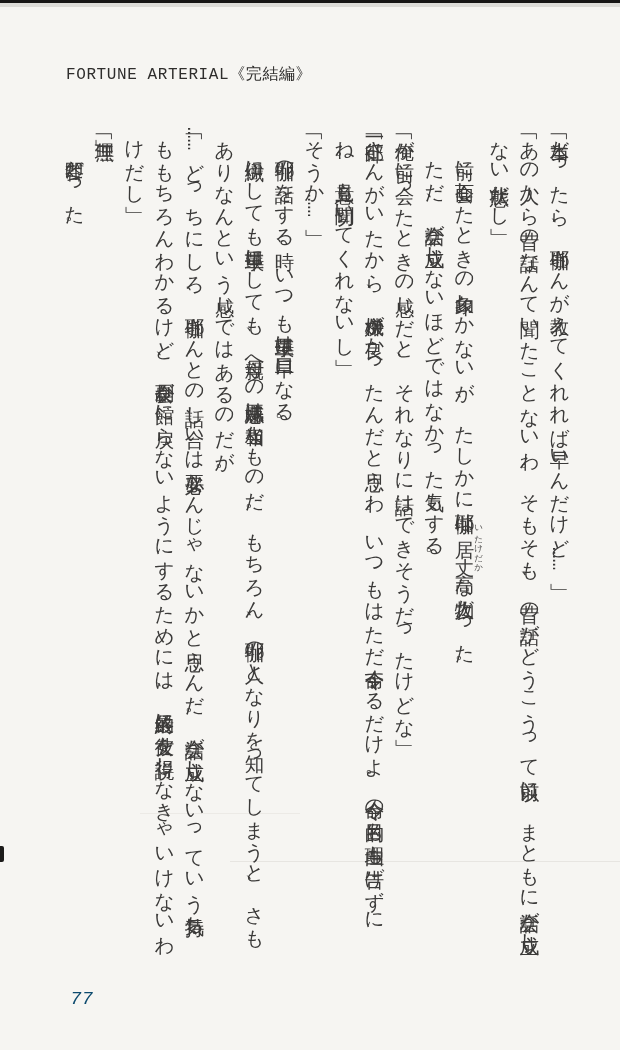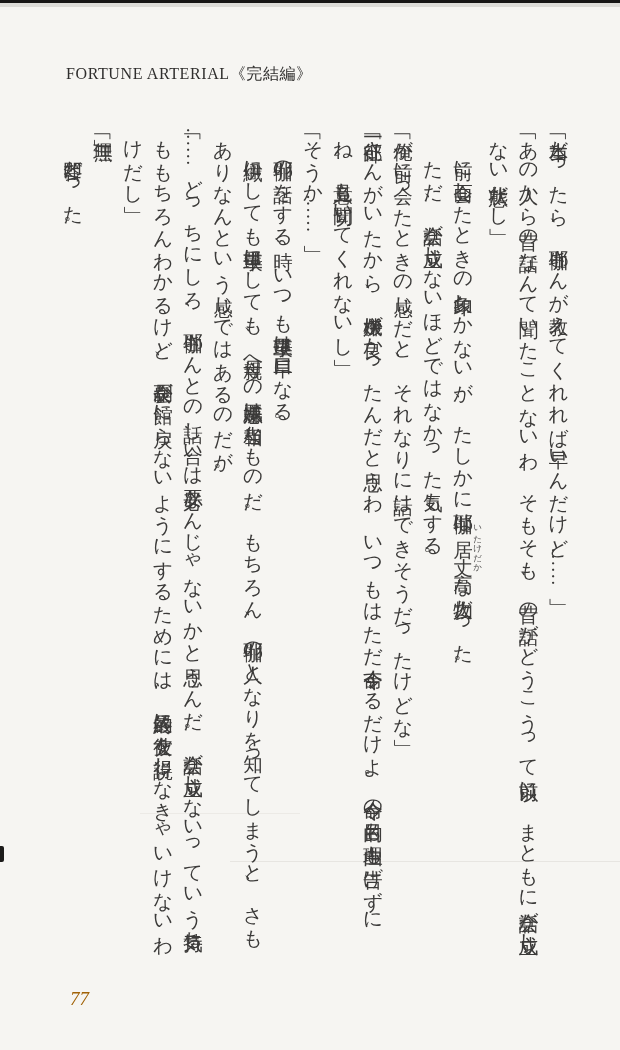--- a/index.html
+++ b/index.html
@@ -8,21 +8,21 @@
     width: 620px;
     height: 1050px;
     background: #f6f5f2;
     overflow: hidden;
   }
   .page {
     position: relative;
     width: 620px;
     height: 1050px;
     background: #f6f5f2;
-    font-family: Liberation Serif, serif;
+    font-family: Liberation Mono, monospace;
   }
   .scan-top-edge {
     position: absolute;
     top: 0; left: 0;
     width: 620px; height: 3px;
     background: #171615;
   }
   .scan-top-shade {
     position: absolute;
     top: 3px; left: 0;
@@ -81,21 +81,21 @@
     font-size: 8.5px;
     color: #4a4948;
     letter-spacing: 0;
   }
   .page-number {
     position: absolute;
     top: 988px;
     left: 70px;
     font-size: 19px;
     font-style: italic;
-    color: #a16207;
+    color: #0c4a6e;
   }
 </style>
 </head>
 <body>
 
 <div class="page">
   <div class="scan-top-edge"></div>
   <div class="scan-top-shade"></div>
   <div class="scan-left-mark"></div>
   <div class="scan-line-1"></div>

